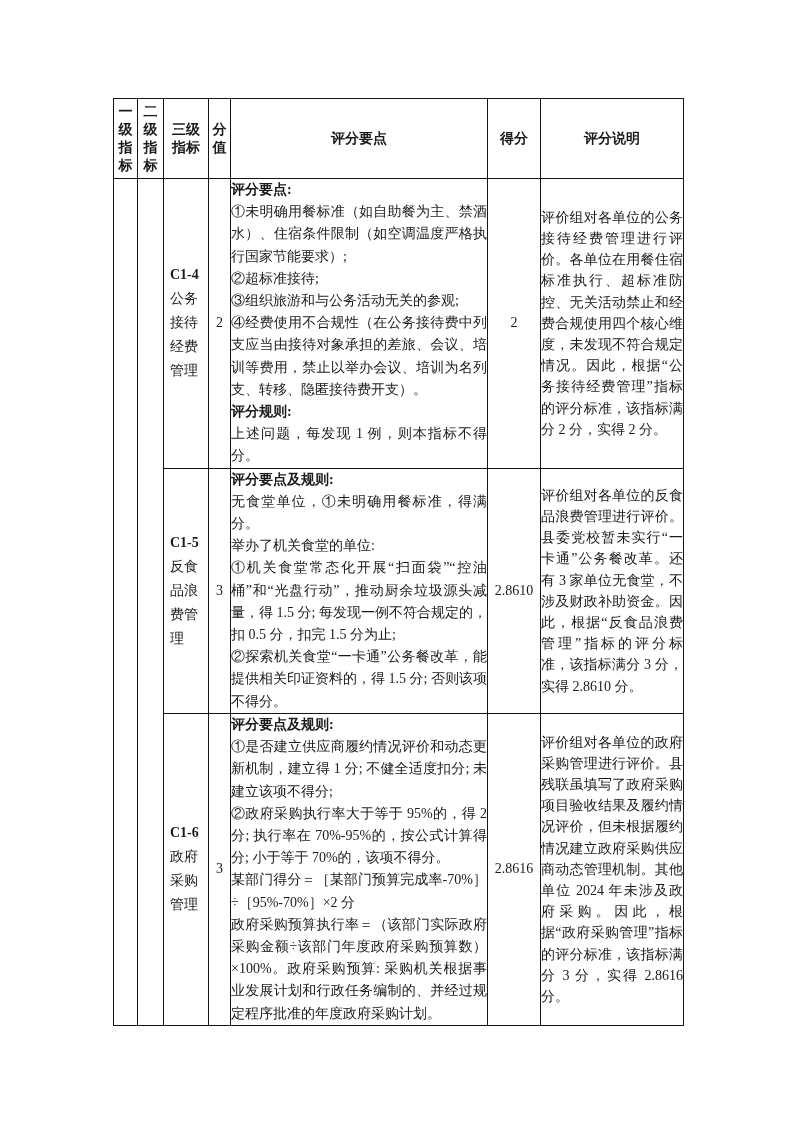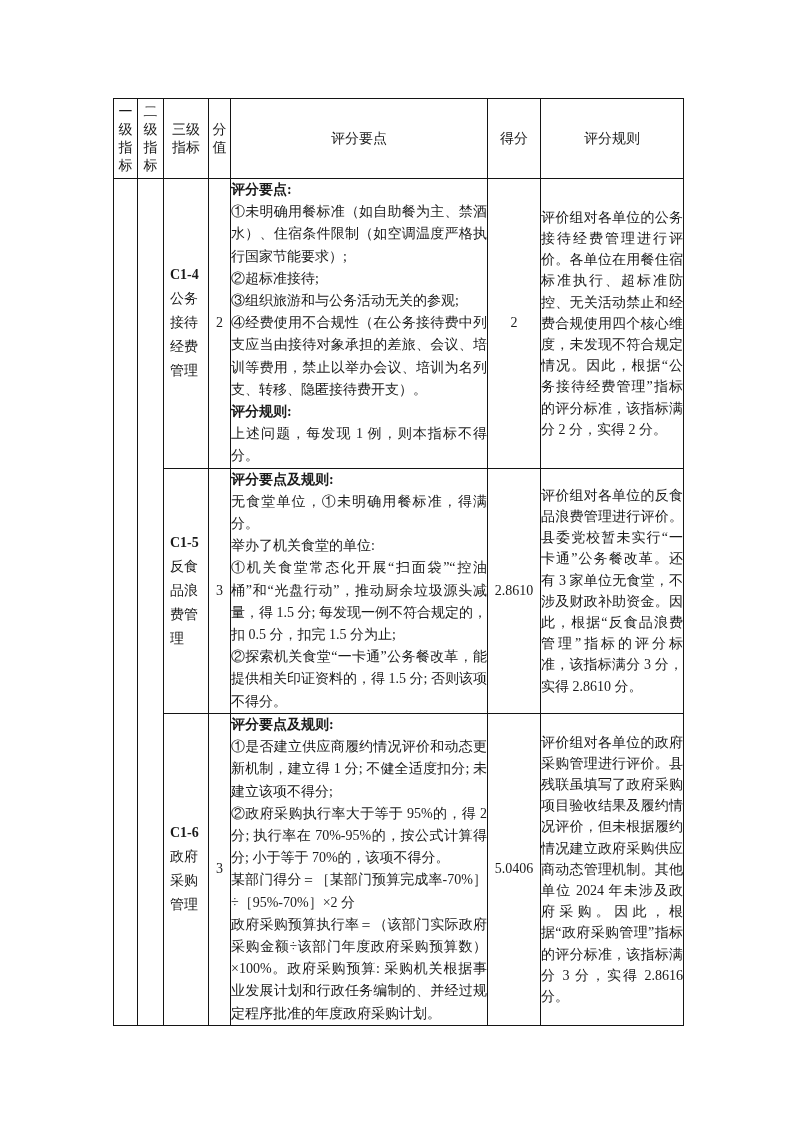--- a/index.html
+++ b/index.html
@@ -17,21 +17,21 @@
     border-collapse: collapse;
     table-layout: fixed;
   }
   table.eval th, table.eval td {
     border: 1.5px solid #141414;
     padding: 0;
     vertical-align: middle;
     font-size: 14px;
   }
   thead tr { height: 80px; }
-  thead th { font-weight: normal; text-align: center; line-height: 18px; }
+  thead th { font-weight: bold; text-align: center; line-height: 18px; }
   .v-wrap   { width: 16px;  margin: 0 auto; word-break: break-all; }
   .w2-wrap  { width: 32px;  margin: 8px auto; word-break: break-all; }
 
   tbody tr:nth-child(1) { height: 276px; }
   tbody tr:nth-child(2) { height: 234px; }
   tbody tr:nth-child(3) { height: 312px; }
 
   td.cell-indicator { text-align: center; }
   td.cell-indicator .ind-block { width: 32px; margin: 0 auto; line-height: 24px; text-align: left; }
   td.cell-indicator .ind-code  { display: block; white-space: nowrap; font-weight: bold; }
@@ -77,21 +77,21 @@
             <div class="v-wrap">二级指标</div>
           </th>
         <th>
             <div class="w2-wrap">三级指标</div>
           </th>
         <th>
             <div class="v-wrap">分值</div>
           </th>
         <th><span>评分要点</span></th>
         <th><span>得分</span></th>
-        <th><span>评分规则</span></th>
+        <th><span>评分说明</span></th>
       </tr>
     </thead>
     <tbody>
         <tr>
           <td class="cell-empty" rowspan="3"></td>
           <td class="cell-empty" rowspan="3"></td>
           <td class="cell-indicator">
             <div class="ind-block">
               <span class="ind-code">C1-4</span>
               <span class="ind-name">公务接待经费管理</span>
@@ -140,20 +140,20 @@
             </div>
           </td>
           <td class="cell-maxscore">3</td>
           <td class="cell-points">
             <p class="seg-bold">评分要点及规则:</p>
             <p>①是否建立供应商履约情况评价和动态更新机制，建立得 1 分; 不健全适度扣分; 未建立该项不得分;</p>
             <p>②政府采购执行率大于等于 95%的，得 2 分; 执行率在 70%-95%的，按公式计算得分; 小于等于 70%的，该项不得分。</p>
             <p>某部门得分＝［某部门预算完成率-70%］÷［95%-70%］×2 分</p>
             <p>政府采购预算执行率＝（该部门实际政府采购金额÷该部门年度政府采购预算数）×100%。政府采购预算: 采购机关根据事业发展计划和行政任务编制的、并经过规定程序批准的年度政府采购计划。</p>
           </td>
-          <td class="cell-score">5.0406</td>
+          <td class="cell-score">2.8616</td>
           <td class="cell-explain">
             <p>评价组对各单位的政府采购管理进行评价。县残联虽填写了政府采购项目验收结果及履约情况评价，但未根据履约情况建立政府采购供应商动态管理机制。其他单位 2024 年未涉及政府采购。因此，根据“政府采购管理”指标的评分标准，该指标满分 3 分，实得 2.8616 分。</p>
           </td>
         </tr>
       </tbody>
   </table>
 </div>
 
 </body></html>

